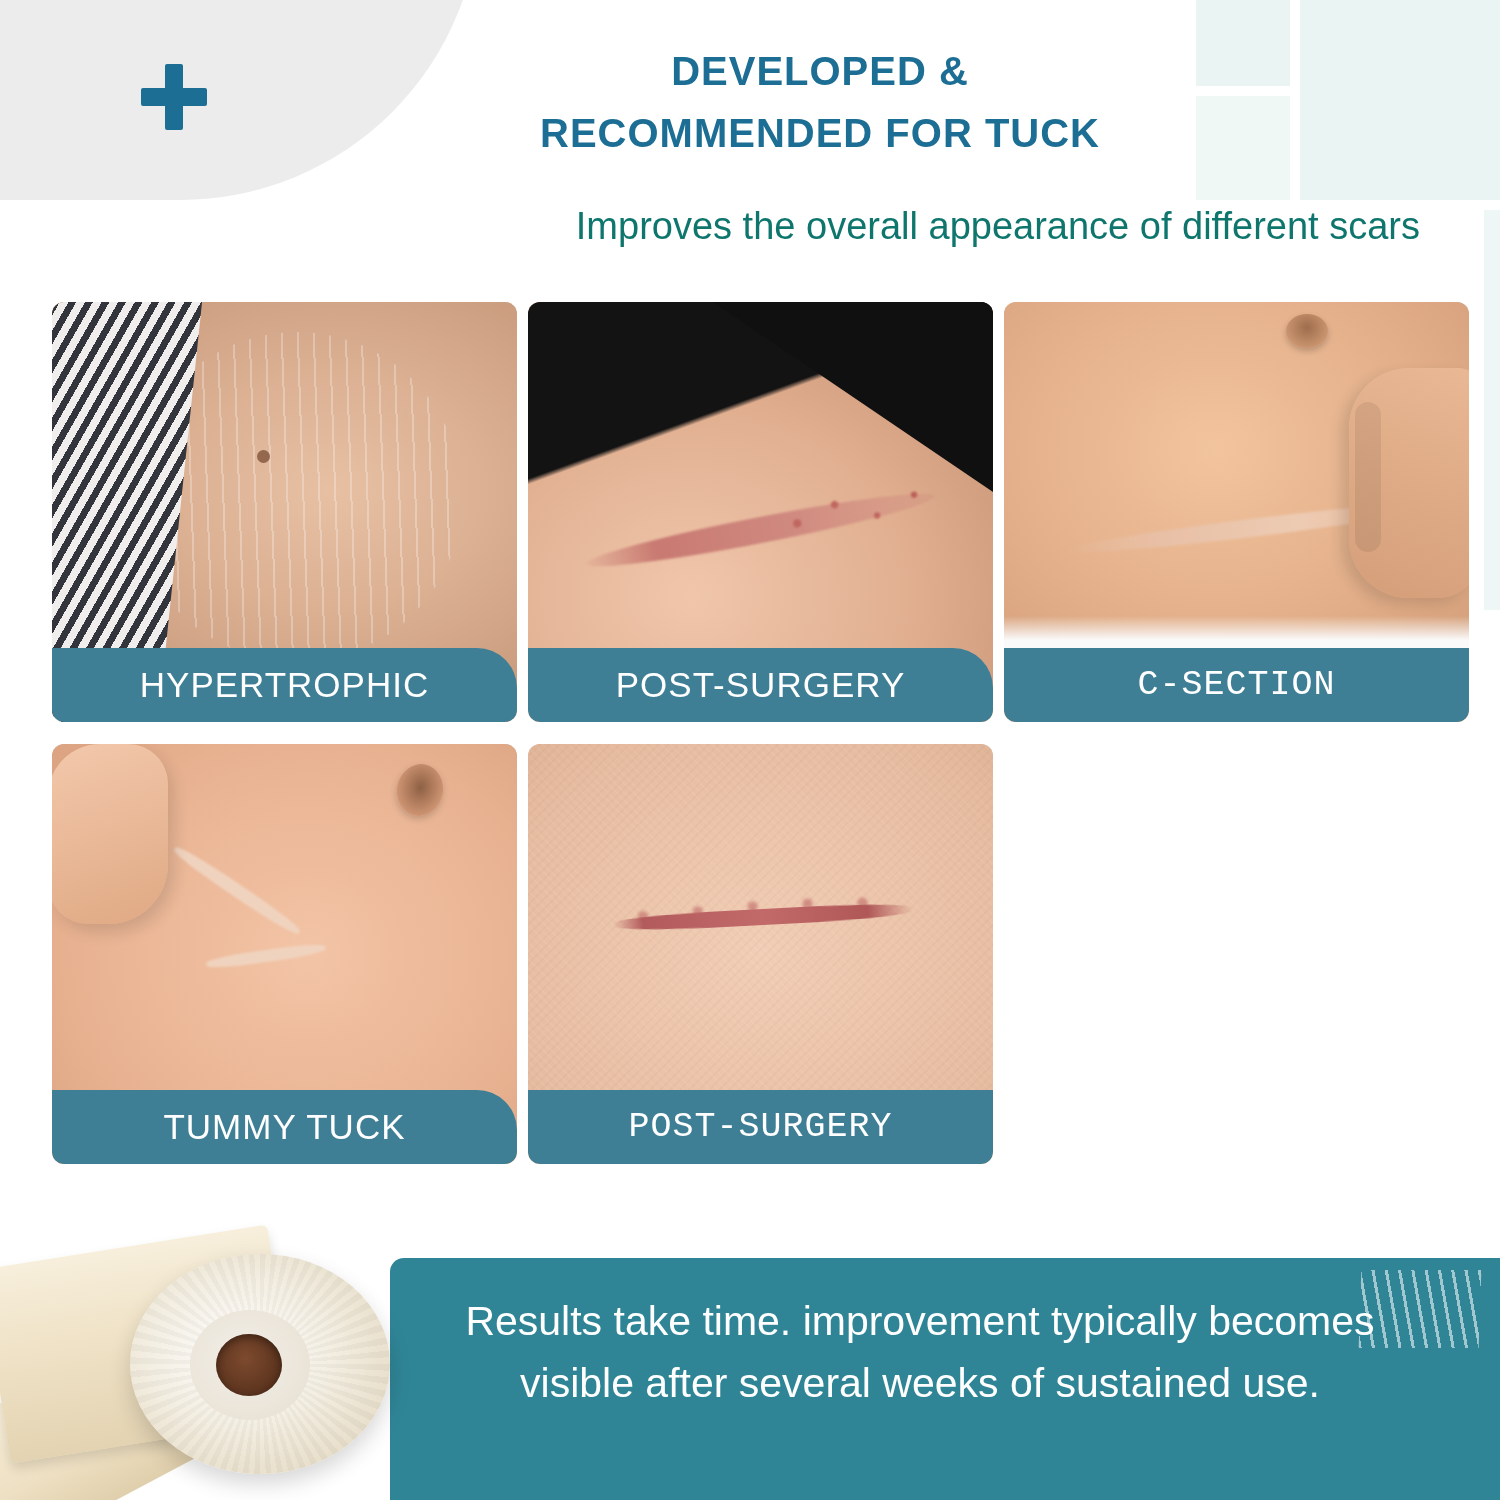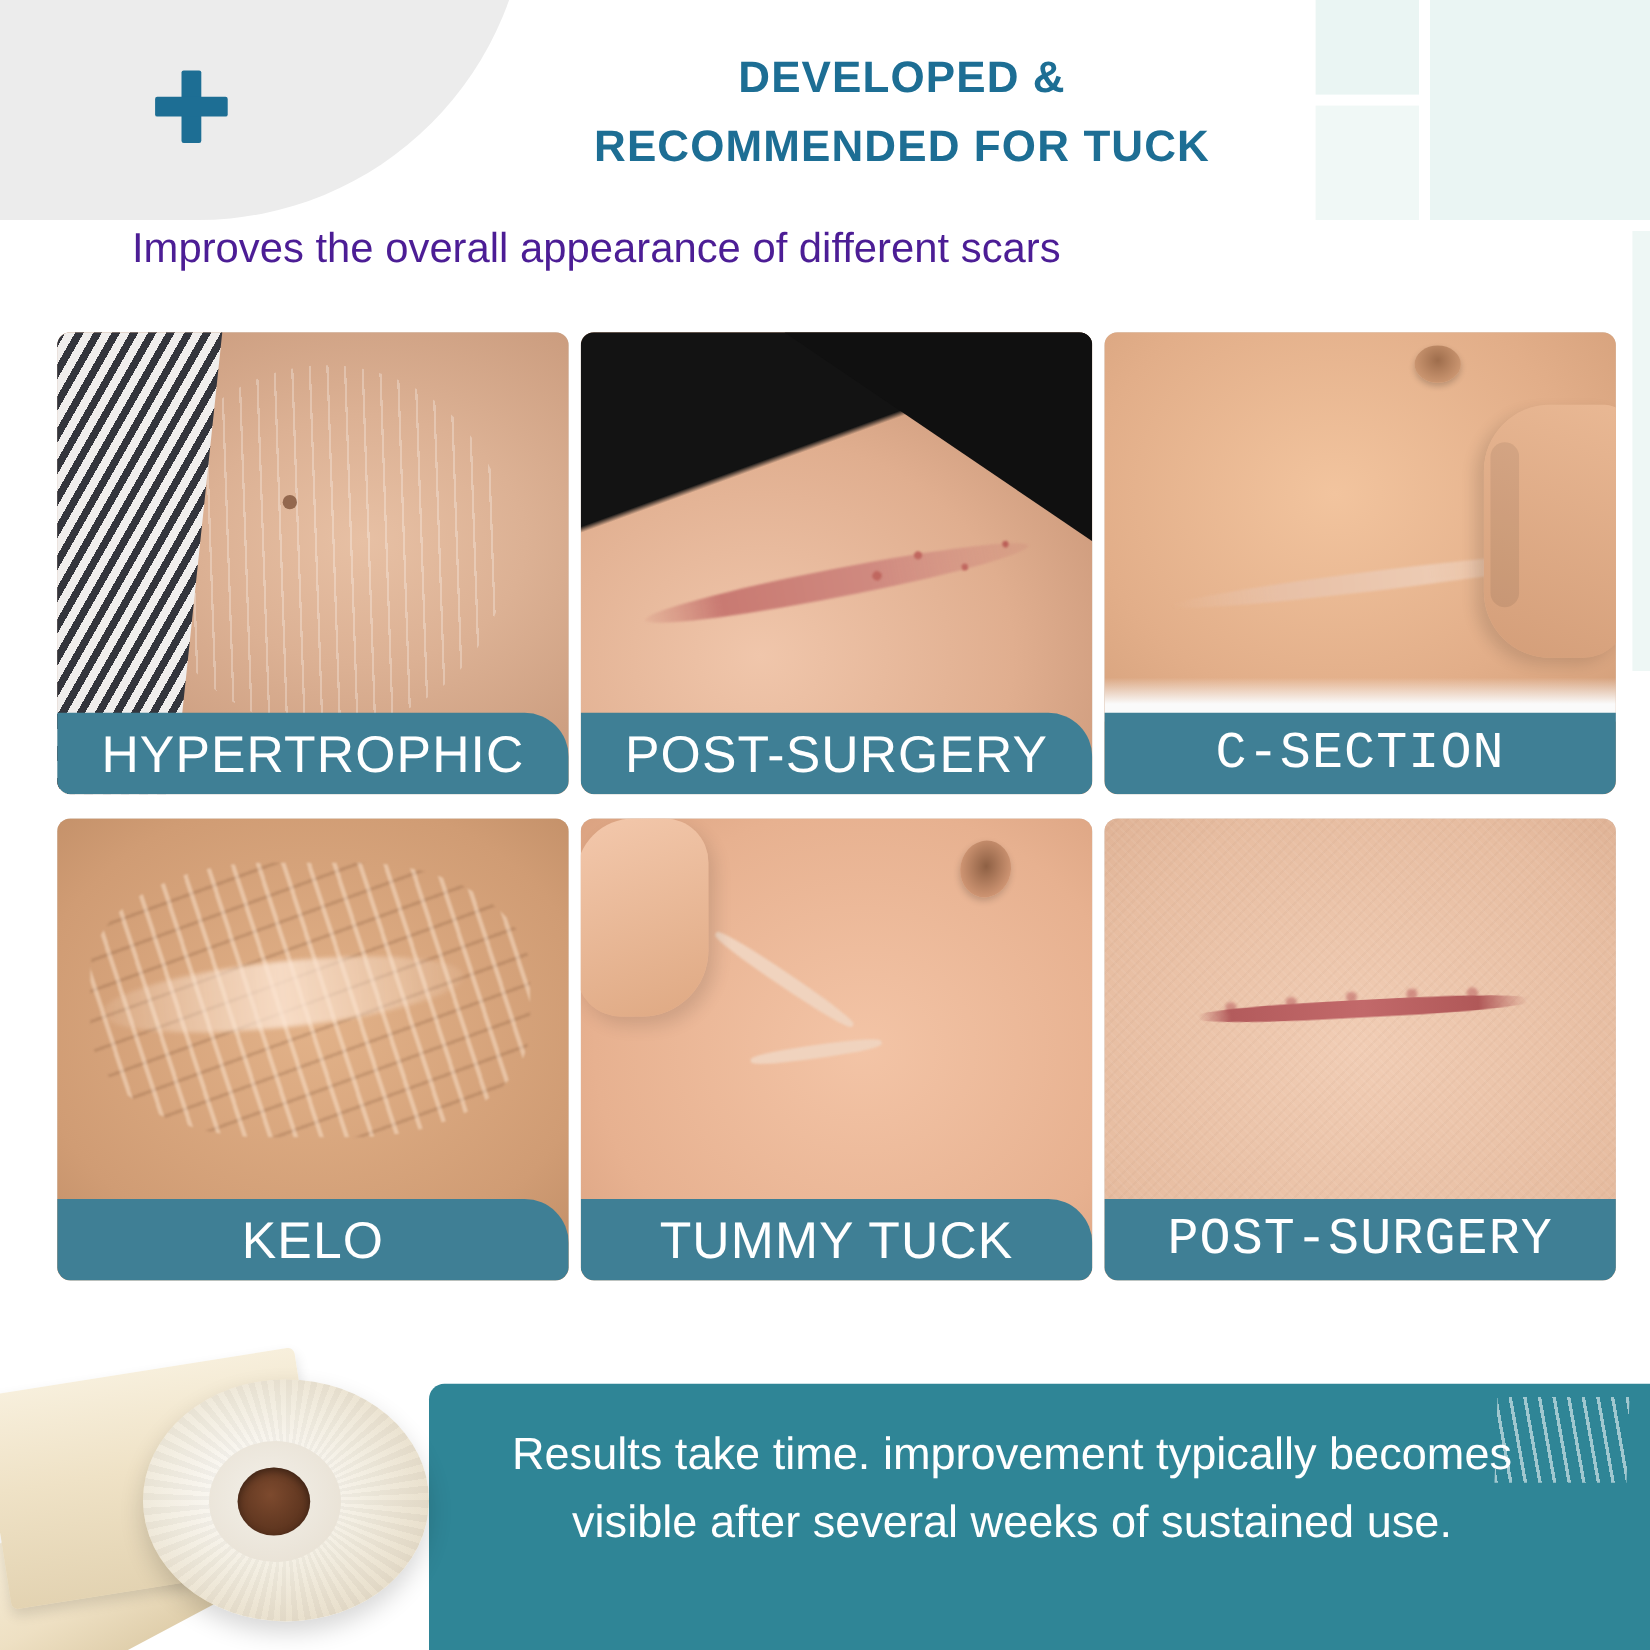--- a/index.html
+++ b/index.html
@@ -49,22 +49,22 @@
     position:absolute;left:230px;top:40px;width:1180px;
     text-align:center;
     color:#1d6e94;
     font-weight:bold;
     font-size:40px;
     line-height:62px;
     letter-spacing:1px;
   }
   .subheadline{
     position:absolute;left:120px;top:203px;width:1300px;
-    text-align:left;
-    color:#4c1d95;
+    text-align:right;
+    color:#0f766e;
     font-size:38px;
     line-height:46px;
   }
 
   
   .grid{
     position:absolute;left:52px;top:302px;
     width:1420px;
     display:grid;
     grid-template-columns:repeat(3,465px);
@@ -83,21 +83,21 @@
   }
   .caption{
     position:absolute;left:0;bottom:0;
     width:100%;
     height:74px;
     background:#3f7f95;
     border-top-right-radius:40px;
     border-bottom-left-radius:12px;
     border-bottom-right-radius:12px;
     color:#ffffff;
-    font-size:47px;
+    font-size:35px;
     letter-spacing:1px;
     display:flex;align-items:center;justify-content:center;
     box-sizing:border-box;
   }
   .caption.wide{
     border-top-right-radius:0;
     font-family:Liberation Mono, monospace;
   }
 
   
@@ -363,27 +363,20 @@
     <div class="card">
       <div class="photo skin3">
         <div class="navel"></div>
         <div class="scar-line3"></div>
         <div class="fingers3"></div>
         <div class="white-band"></div>
       </div>
       <div class="caption wide">C-SECTION</div>
     </div>
 
-    <div class="card">
-      <div class="photo skin4">
-        <div class="keloid"></div>
-        <div class="keloid2"></div>
-      </div>
-      <div class="caption">KELO</div>
-    </div>
 
     <div class="card">
       <div class="photo skin5">
         <div class="navel5"></div>
         <div class="scar-line5">
             <div class="seg s1"></div>
             <div class="seg s2"></div>
           </div>
         <div class="fingers5"></div>
       </div>

